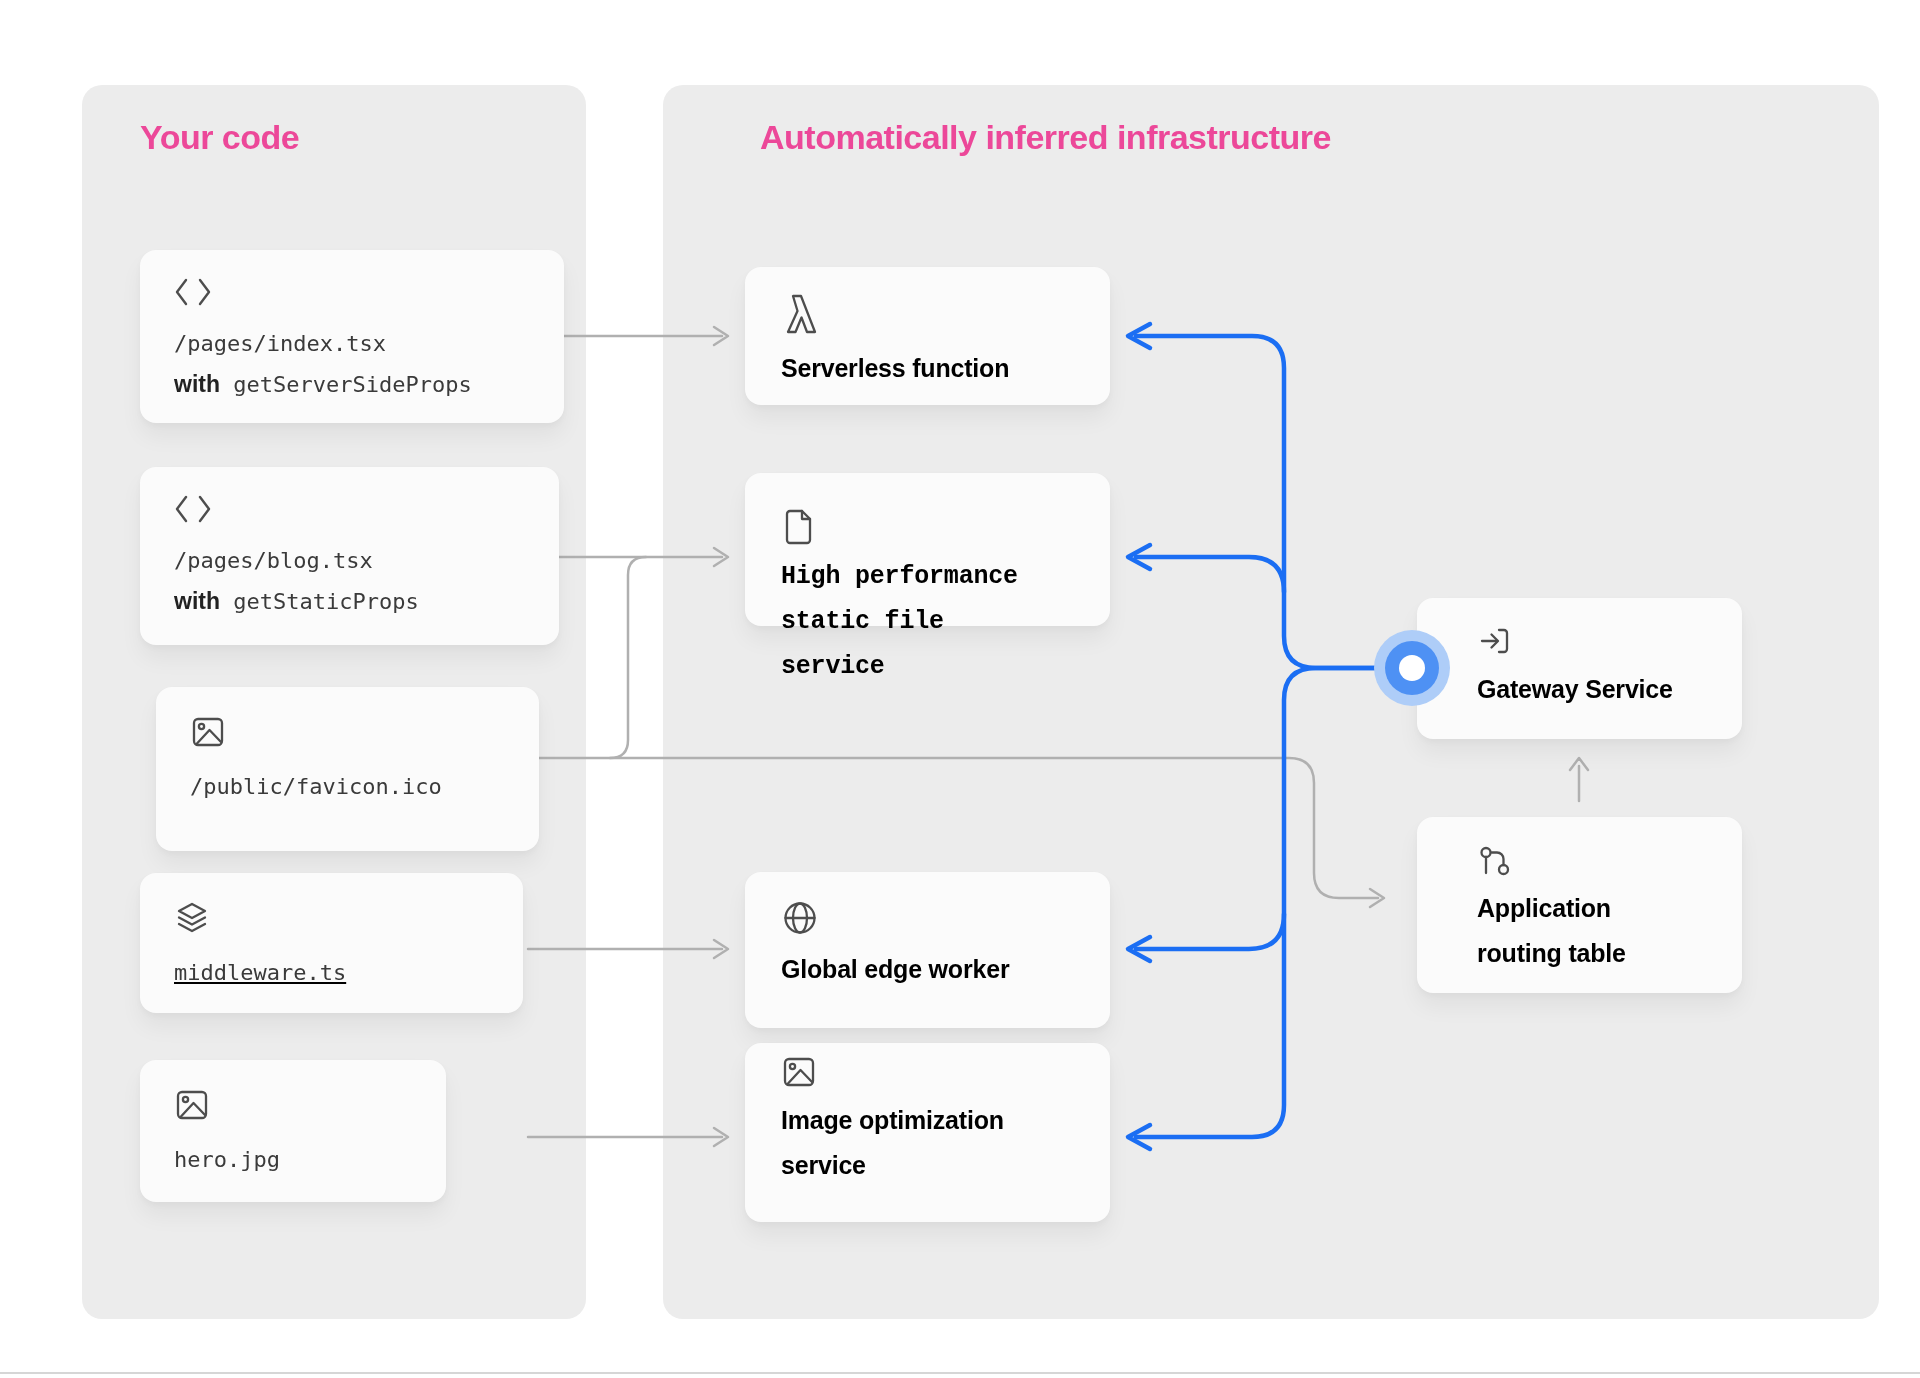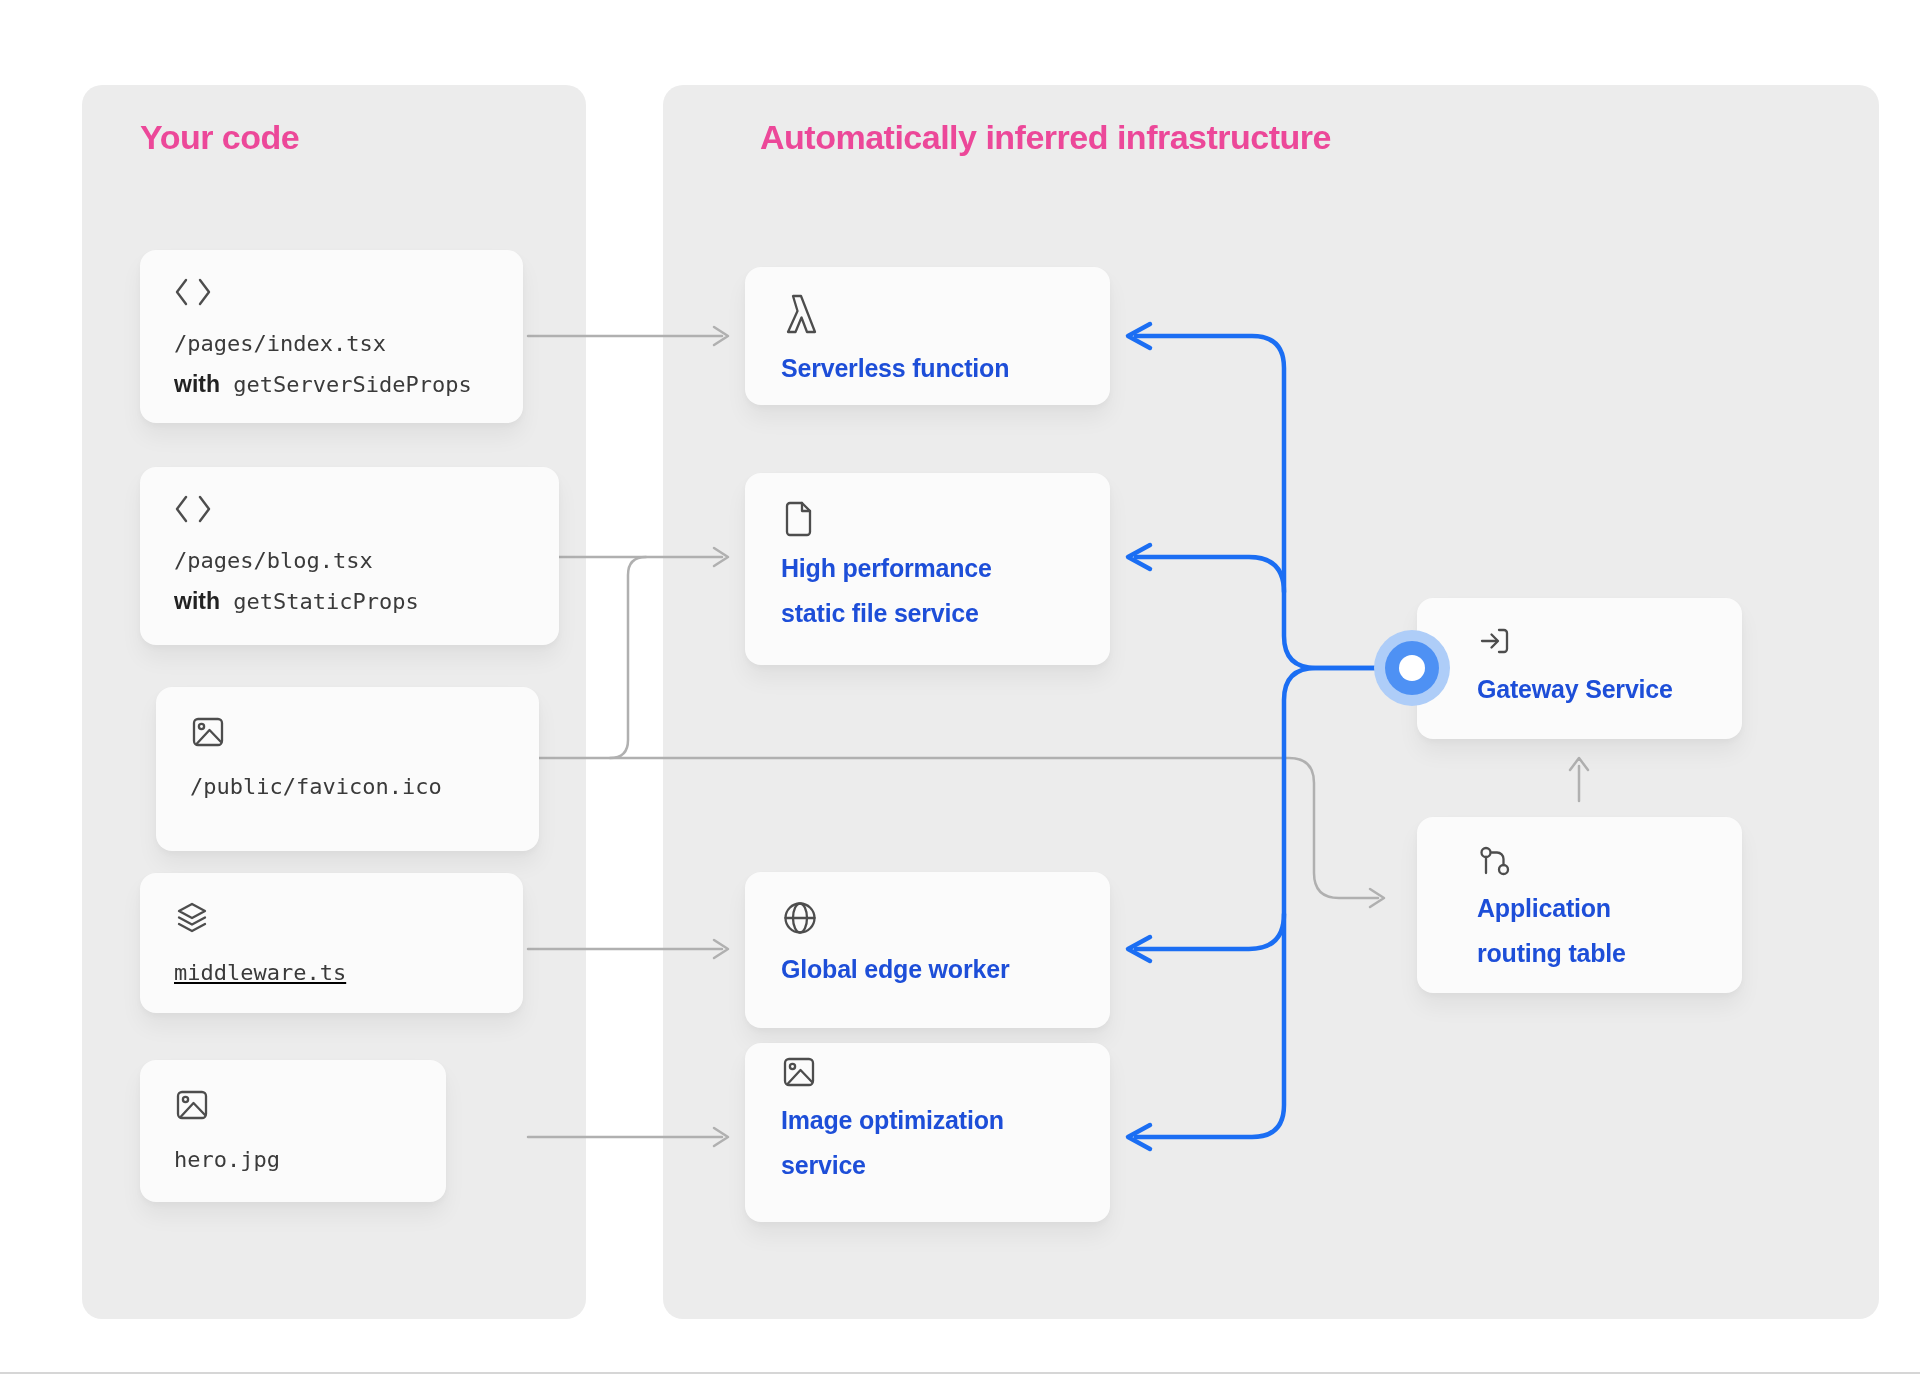--- a/index.html
+++ b/index.html
@@ -23,21 +23,21 @@
   .icon{display:block;margin-bottom:16px;}
   .mono{
     font-family:"DejaVu Sans Mono", monospace;font-size:22px;color:#3a3a3a;
     line-height:41px;white-space:nowrap;
   }
   .with-word{
     font-family:"Liberation Sans", sans-serif;font-weight:700;color:#222222;
     font-size:23px;
   }
   .svc-label{
-    font-size:25px;font-weight:700;color:#1d4ed8;line-height:45px;
+    font-size:25px;font-weight:700;color:#000000;line-height:45px;
     letter-spacing:-0.2px;
   }
   .node{position:absolute;z-index:3;border-radius:50%;}
   .divider{position:absolute;left:0;width:1920px;height:2px;background:#d6d6d6;z-index:0;}
 </style>
 </head>
 <body>
 
 <div class="stage">
 
@@ -70,21 +70,21 @@
       <path d="M 1400,668 H 1316 Q 1284,668 1284,700 V 1105 Q 1284,1137 1252,1137 H 1136"></path>
       <path d="M 1284,592 Q 1284,557 1249,557 H 1136"></path>
       <path d="M 1284,914 Q 1284,949 1249,949 H 1136"></path>
       <path d="M 1150,324 L 1128,336 L 1150,348"></path>
       <path d="M 1150,545 L 1128,557 L 1150,569"></path>
       <path d="M 1150,937 L 1128,949 L 1150,961"></path>
       <path d="M 1150,1125 L 1128,1137 L 1150,1149"></path>
     </g>
   </svg>
 
-  <div class="card" style="left:140px;top:250px;width:383px;height:173px;">
+  <div class="card" style="left:140px;top:250px;width:424px;height:173px;">
     <svg class="icon" width="38" height="30" viewBox="0 0 38 30" fill="none" stroke="#4d4d4d" stroke-width="2.4" stroke-linecap="round" stroke-linejoin="round">
       <path d="M12 3 L3 15 L12 27"></path>
         <path d="M26 3 L35 15 L26 27"></path>
     </svg>
     <div class="mono" style="margin-top:6px;">/pages/index.tsx</div>
     <div class="mono"><span class="with-word">with</span> <span>getServerSideProps</span></div>
   </div>
 
   <div class="card" style="left:140px;top:467px;width:419px;height:178px;">
     <svg class="icon" width="38" height="30" viewBox="0 0 38 30" fill="none" stroke="#4d4d4d" stroke-width="2.4" stroke-linecap="round" stroke-linejoin="round">
@@ -122,21 +122,21 @@
     <div class="mono" style="margin-top:2px;">hero.jpg</div>
   </div>
 
   <div class="card" style="left:745px;top:267px;width:365px;height:138px;padding:25px 36px;">
     <svg class="icon" width="42" height="44" viewBox="0 0 42 44" fill="none" stroke="#4d4d4d" stroke-width="2.3" stroke-linejoin="round" style="margin-bottom:10px;">
       <path d="M12 4 H20 L34 40 H26 L20.5 25.5 L14.5 40 H7 L16.5 19 L12 4 Z"></path>
     </svg>
     <div class="svc-label">Serverless function</div>
   </div>
 
-  <div class="card" style="left:745px;top:473px;width:365px;height:192px;padding:27px 36px;">
+  <div class="card" style="left:745px;top:473px;width:365px;height:153px;padding:35px 36px;font-family:Liberation Mono, monospace;">
     <svg class="icon" width="36" height="38" viewBox="0 0 36 38" fill="none" stroke="#4d4d4d" stroke-width="2.3" stroke-linecap="round" stroke-linejoin="round" style="margin-bottom:8px;">
       <path d="M9 3 H21 L29 11 V32 a3 3 0 0 1 -3 3 H9 a3 3 0 0 1 -3 -3 V6 a3 3 0 0 1 3 -3 Z"></path>
         <path d="M21 3 V11 H29"></path>
     </svg>
     <div class="svc-label" style="max-width:250px;">High performance static file service</div>
   </div>
 
   <div class="card" style="left:745px;top:872px;width:365px;height:156px;padding:27px 36px;">
     <svg class="icon" width="38" height="38" viewBox="0 0 38 38" fill="none" stroke="#4d4d4d" stroke-width="2.3" stroke-linecap="round" style="margin-bottom:10px;">
       <circle cx="19" cy="19" r="14.5"></circle>

